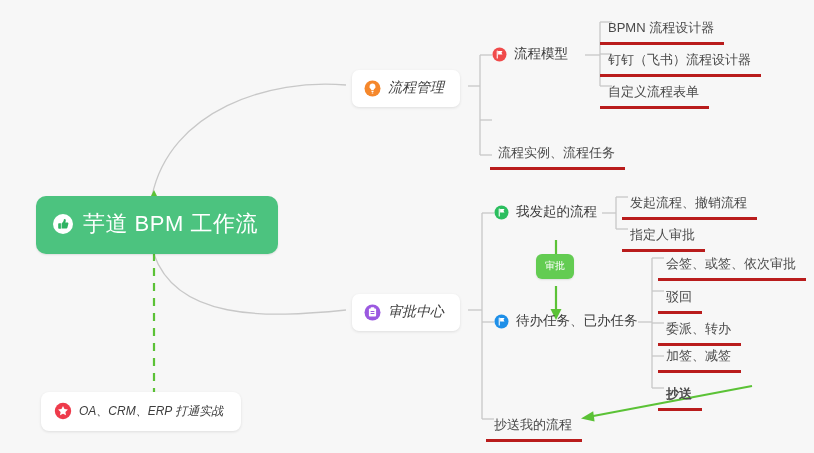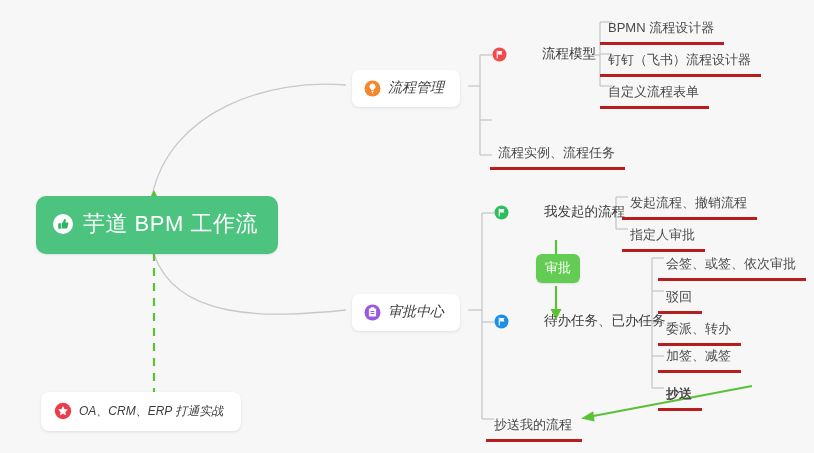--- a/index.html
+++ b/index.html
@@ -31,21 +31,21 @@
   
   .branch {
     background: #ffffff;
     border-radius: 7px;
     padding: 9px 16px 10px 12px;
     box-shadow: 0 1px 3px rgba(0,0,0,0.10);
   }
   .branch .label { color: #3d3d3d; font-size: 14px; font-style: italic; }
 
   
-  .sub { padding: 3px 4px 4px 2px; gap: 28px; }
+  .sub { padding: 3px 4px 4px 2px; }
   .sub .label { color: #3d3d3d; font-size: 13.5px; }
 
   
   .leaf {
     padding: 3px 10px 5px 8px;
     border-bottom: 3px solid #b91c1c;
     margin-top: 7px;
   }
   .leaf .label { color: #4a4a4a; font-size: 13px; }
 
@@ -58,21 +58,21 @@
   }
   .callout .label { color: #3d3d3d; font-size: 12px; font-style: italic; }
 
   
   .tag {
     background: #63cc52;
     border-radius: 6px;
     padding: 5px 9px 6px 9px;
     box-shadow: 0 1px 2px rgba(0,0,0,0.10);
   }
-  .tag .label { color: #ffffff; font-size: 13px; }
+  .tag .label { color: #ffffff; font-size: 10px; }
 
   
   .icon { display: inline-flex; align-items: center; justify-content: center; flex: none; }
   .icon svg { display: block; }
   .ic-gap { margin-right: 7px; }
   .ic-gap-lg { margin-right: 9px; }
 </style>
 </head>
 <body>
 

